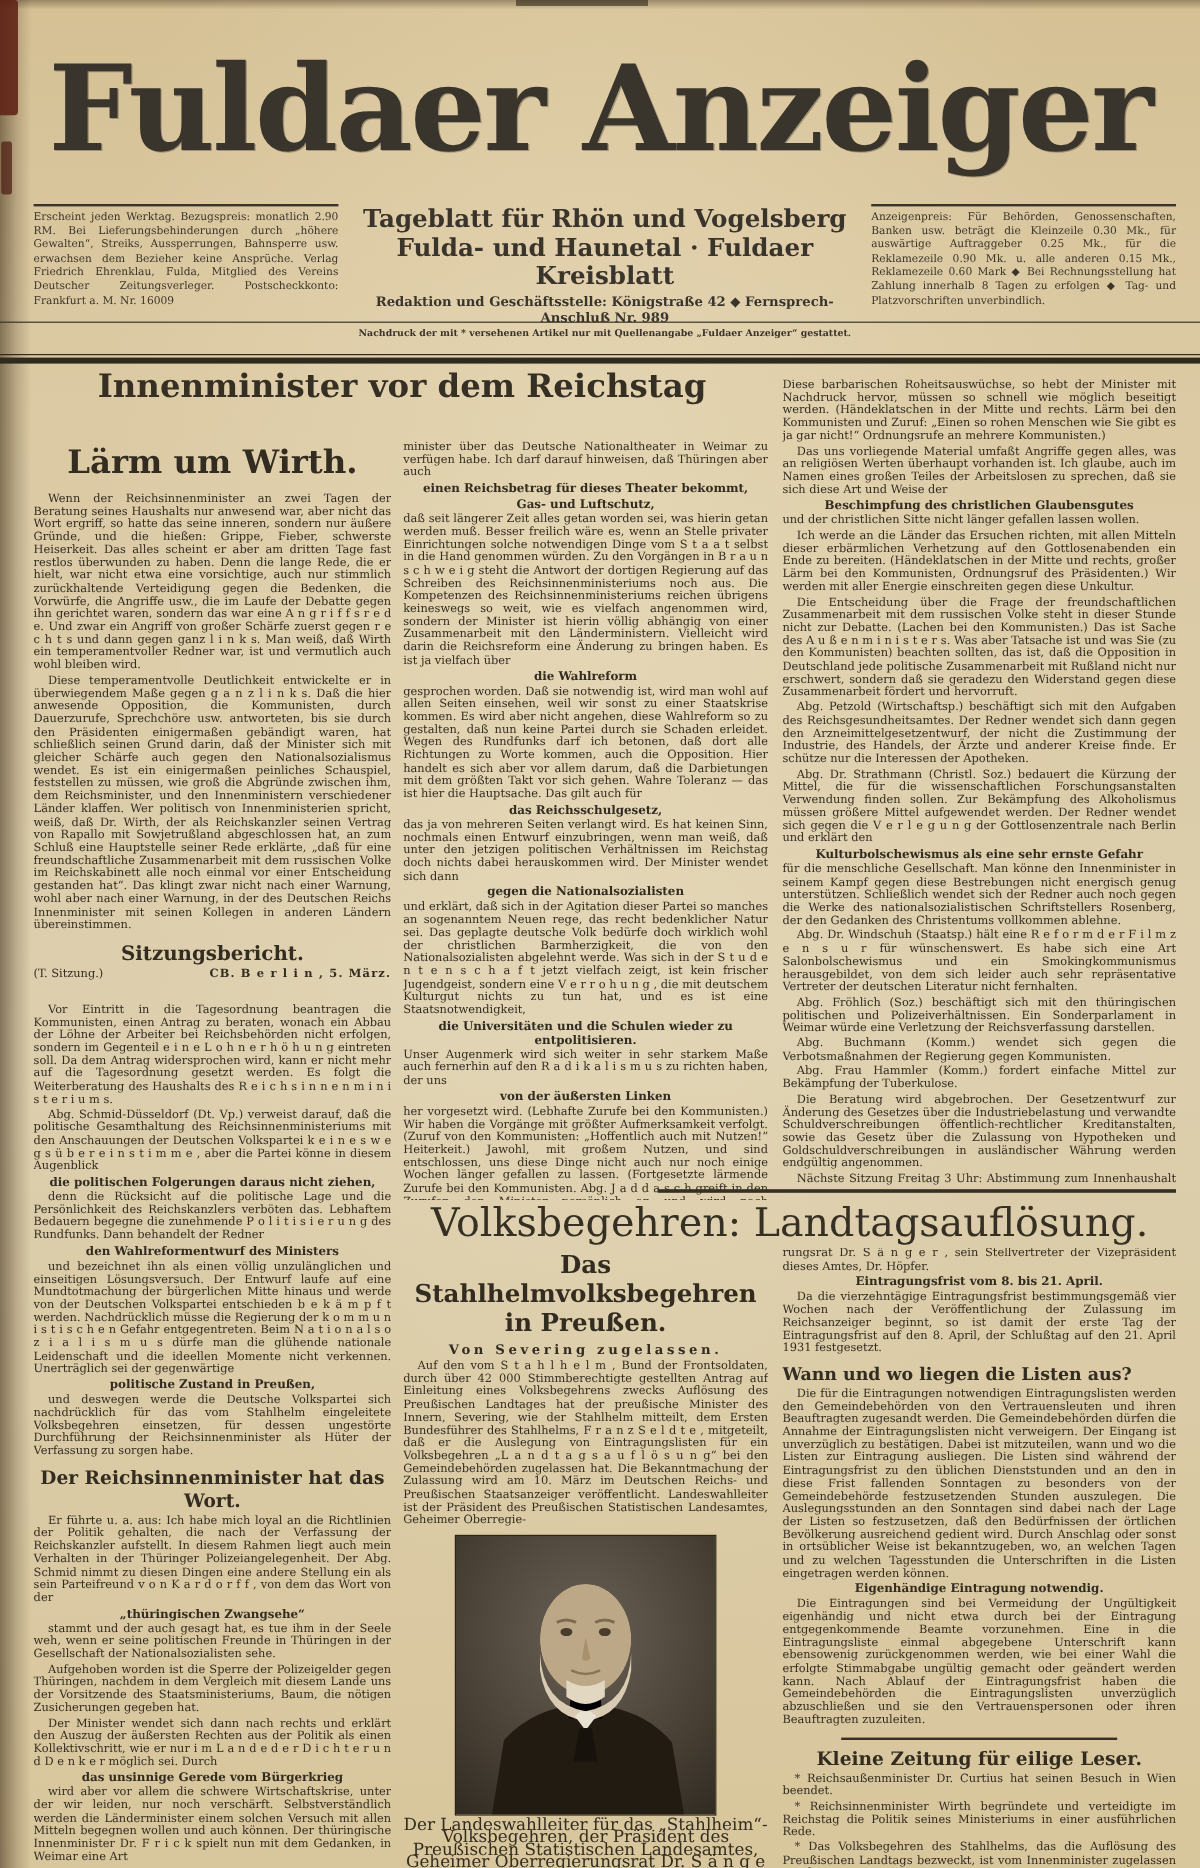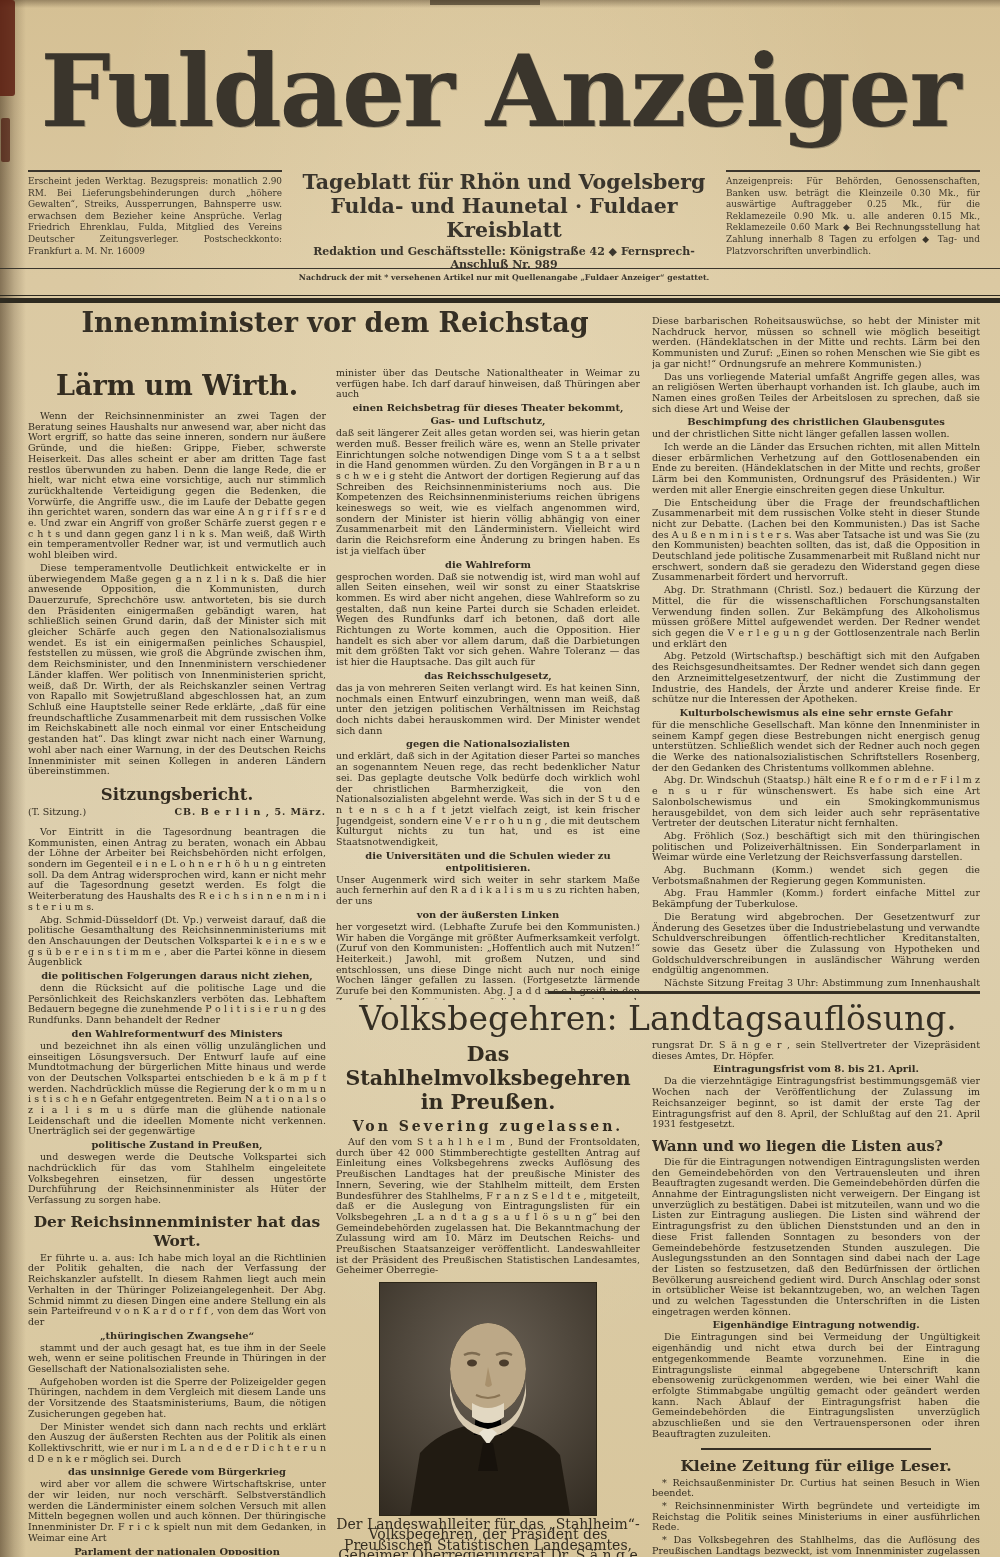--- a/index.html
+++ b/index.html
@@ -54,22 +54,22 @@
   .blk{margin:0;}
   .blk-p,.blk-pc,.blk-star{font-size:9.5px;line-height:10.7px;text-align:justify;margin-bottom:2px;}
   .blk-p{text-indent:12px;}
   .blk-star{text-indent:10px;}
   .blk-cross{font-size:9.9px;font-weight:bold;text-align:center;line-height:12px;margin:1px 0 1px;}
   .blk-h1col{font-size:27px;font-weight:bold;text-align:center;margin:2px 0 10px;}
   .blk-hsec{font-size:16.5px;font-weight:bold;text-align:center;margin:8px 0 2px;}
   .blk-hword{font-size:15.5px;font-weight:bold;text-align:center;margin:6px 0 3px;}
   .blk-hleft{font-size:14.5px;font-weight:bold;text-align:left;margin:7px 0 3px;}
   .blk-h2a{font-size:20.5px;font-weight:bold;text-align:center;line-height:24px;margin:2px 0 4px;}
-  .blk-spaced{font-size:14px;font-weight:bold;text-align:center;letter-spacing:3px;margin:0 0 3px;}
-  .blk-byline{display:flex;justify-content:space-between;font-size:9.5px;margin-bottom:10px;}
+  .blk-spaced{font-size:11px;font-weight:bold;text-align:center;letter-spacing:3px;margin:0 0 3px;}
+  .blk-byline{display:flex;justify-content:space-between;font-size:9.5px;margin-bottom:20px;}
   .blk-byline .br{font-weight:bold;letter-spacing:1px;}
   .blk-rule{width:230px;height:2px;background:#352f24;margin:8px auto 4px;}
   .blk-caption{font-size:14px;line-height:10.2px;text-align:center;margin-top:3px;}
   .blk-photo{width:216px;height:232px;margin:6px auto 2px;border:1px solid #2c2618;
     box-shadow:0 0 0 2px rgba(220,207,174,.6) inset;}
   .blk-photo svg{display:block;}
 </style>
 </head>
 <body>
 
@@ -143,22 +143,22 @@
       <div class="blk blk-cross">von der äußersten Linken</div>
       <div class="blk blk-pc">her vorgesetzt wird. (Lebhafte Zurufe bei den Kommunisten.) Wir haben die Vorgänge mit größter Aufmerksamkeit verfolgt. (Zuruf von den Kommunisten: „Hoffentlich auch mit Nutzen!“ Heiterkeit.) Jawohl, mit großem Nutzen, und sind entschlossen, uns diese Dinge nicht auch nur noch einige Wochen länger gefallen zu lassen. (Fortgesetzte lärmende Zurufe bei den Kommunisten. Abg. J a d d a s c h  greift in den Zurufen den Minister persönlich an und wird nach verschiedenen Ordnungsrufen schließlich aus dem Saal gewiesen.)</div>
     </div>
   <div class="col col3u">
       <div class="blk blk-pc">Diese barbarischen Roheitsauswüchse, so hebt der Minister mit Nachdruck hervor, müssen so schnell wie möglich beseitigt werden. (Händeklatschen in der Mitte und rechts. Lärm bei den Kommunisten und Zuruf: „Einen so rohen Menschen wie Sie gibt es ja gar nicht!“  Ordnungsrufe an mehrere Kommunisten.)</div>
       <div class="blk blk-p">Das uns vorliegende Material umfaßt Angriffe gegen alles, was an religiösen Werten überhaupt vorhanden ist. Ich glaube, auch im Namen eines großen Teiles der Arbeitslosen zu sprechen, daß sie sich diese Art und Weise der</div>
       <div class="blk blk-cross">Beschimpfung des christlichen Glaubensgutes</div>
       <div class="blk blk-pc">und der christlichen Sitte nicht länger gefallen lassen wollen.</div>
       <div class="blk blk-p">Ich werde an die Länder das Ersuchen richten, mit allen Mitteln dieser erbärmlichen Verhetzung auf den Gottlosenabenden ein Ende zu bereiten. (Händeklatschen in der Mitte und rechts, großer Lärm bei den Kommunisten, Ordnungsruf des Präsidenten.) Wir werden mit aller Energie einschreiten gegen diese Unkultur.</div>
       <div class="blk blk-p">Die Entscheidung über die Frage der freundschaftlichen Zusammenarbeit mit dem russischen Volke steht in dieser Stunde nicht zur Debatte. (Lachen bei den Kommunisten.) Das ist Sache des A u ß e n m i n i s t e r s.  Was aber Tatsache ist und was Sie (zu den Kommunisten) beachten sollten, das ist, daß die Opposition in Deutschland jede politische Zusammenarbeit mit Rußland nicht nur erschwert, sondern daß sie geradezu den Widerstand gegen diese Zusammenarbeit fördert und hervorruft.</div>
+      <div class="blk blk-p">Abg. Petzold (Wirtschaftsp.) beschäftigt sich mit den Aufgaben des Reichsgesundheitsamtes. Der Redner wendet sich dann gegen den Arzneimittelgesetzentwurf, der nicht die Zustimmung der Industrie, des Handels, der Ärzte und anderer Kreise finde. Er schütze nur die Interessen der Apotheken.</div>
       <div class="blk blk-p">Abg. Dr. Strathmann (Christl. Soz.) bedauert die Kürzung der Mittel, die für die wissenschaftlichen Forschungsanstalten Verwendung finden sollen. Zur Bekämpfung des Alkoholismus müssen größere Mittel aufgewendet werden. Der Redner wendet sich gegen die V e r l e g u n g  der Gottlosenzentrale nach Berlin und erklärt den</div>
-      <div class="blk blk-p">Abg. Petzold (Wirtschaftsp.) beschäftigt sich mit den Aufgaben des Reichsgesundheitsamtes. Der Redner wendet sich dann gegen den Arzneimittelgesetzentwurf, der nicht die Zustimmung der Industrie, des Handels, der Ärzte und anderer Kreise finde. Er schütze nur die Interessen der Apotheken.</div>
       <div class="blk blk-cross">Kulturbolschewismus als eine sehr ernste Gefahr</div>
       <div class="blk blk-pc">für die menschliche Gesellschaft. Man könne den Innenminister in seinem Kampf gegen diese Bestrebungen nicht energisch genug unterstützen. Schließlich wendet sich der Redner auch noch gegen die Werke des nationalsozialistischen Schriftstellers Rosenberg, der den Gedanken des Christentums vollkommen ablehne.</div>
       <div class="blk blk-p">Abg. Dr. Windschuh (Staatsp.) hält eine R e f o r m  d e r  F i l m z e n s u r  für wünschenswert. Es habe sich eine Art Salonbolschewismus und ein Smokingkommunismus herausgebildet, von dem sich leider auch sehr repräsentative Vertreter der deutschen Literatur nicht fernhalten.</div>
       <div class="blk blk-p">Abg. Fröhlich (Soz.) beschäftigt sich mit den thüringischen politischen und Polizeiverhältnissen. Ein Sonderparlament in Weimar würde eine Verletzung der Reichsverfassung darstellen.</div>
       <div class="blk blk-p">Abg. Buchmann (Komm.) wendet sich gegen die Verbotsmaßnahmen der Regierung gegen Kommunisten.</div>
       <div class="blk blk-p">Abg. Frau Hammler (Komm.) fordert einfache Mittel zur Bekämpfung der Tuberkulose.</div>
       <div class="blk blk-p">Die Beratung wird abgebrochen. Der Gesetzentwurf zur Änderung des Gesetzes über die Industriebelastung und verwandte Schuldverschreibungen öffentlich-rechtlicher Kreditanstalten, sowie das Gesetz über die Zulassung von Hypotheken und Goldschuldverschreibungen in ausländischer Währung werden endgültig angenommen.</div>
       <div class="blk blk-p">Nächste Sitzung Freitag 3 Uhr: Abstimmung zum Innenhaushalt und Strafverfolgungsanträge.</div>
     </div>
 

